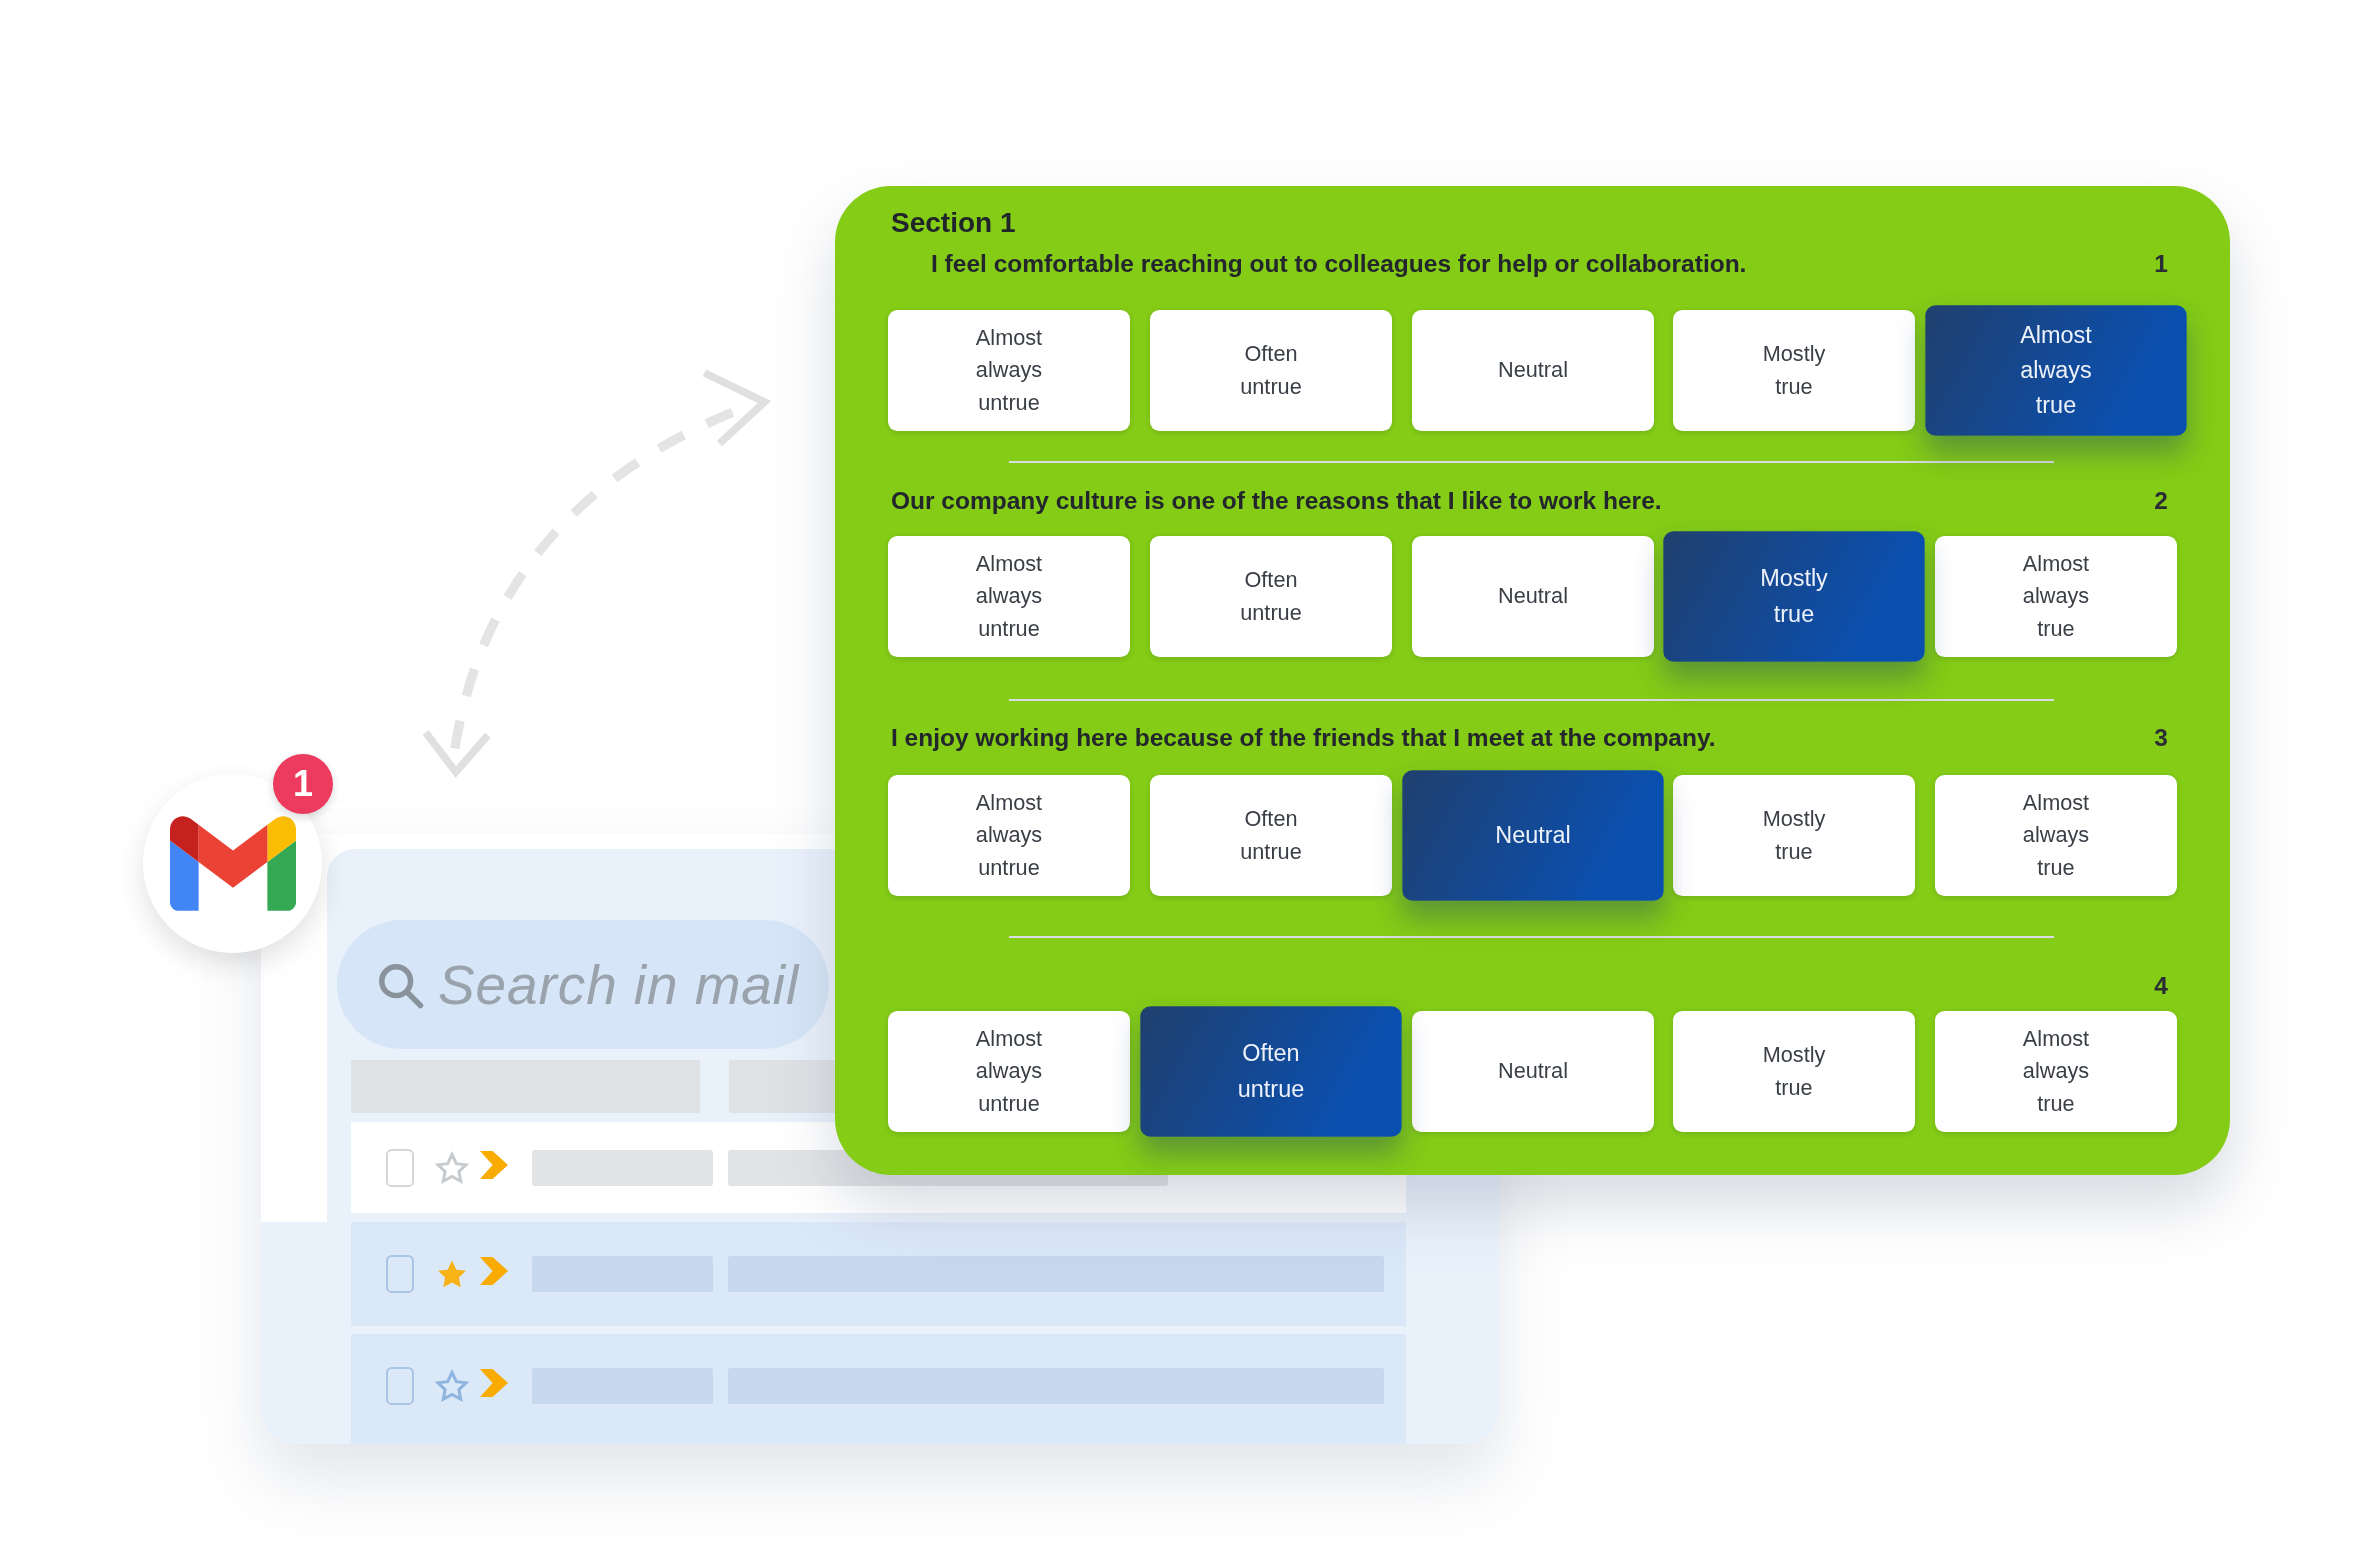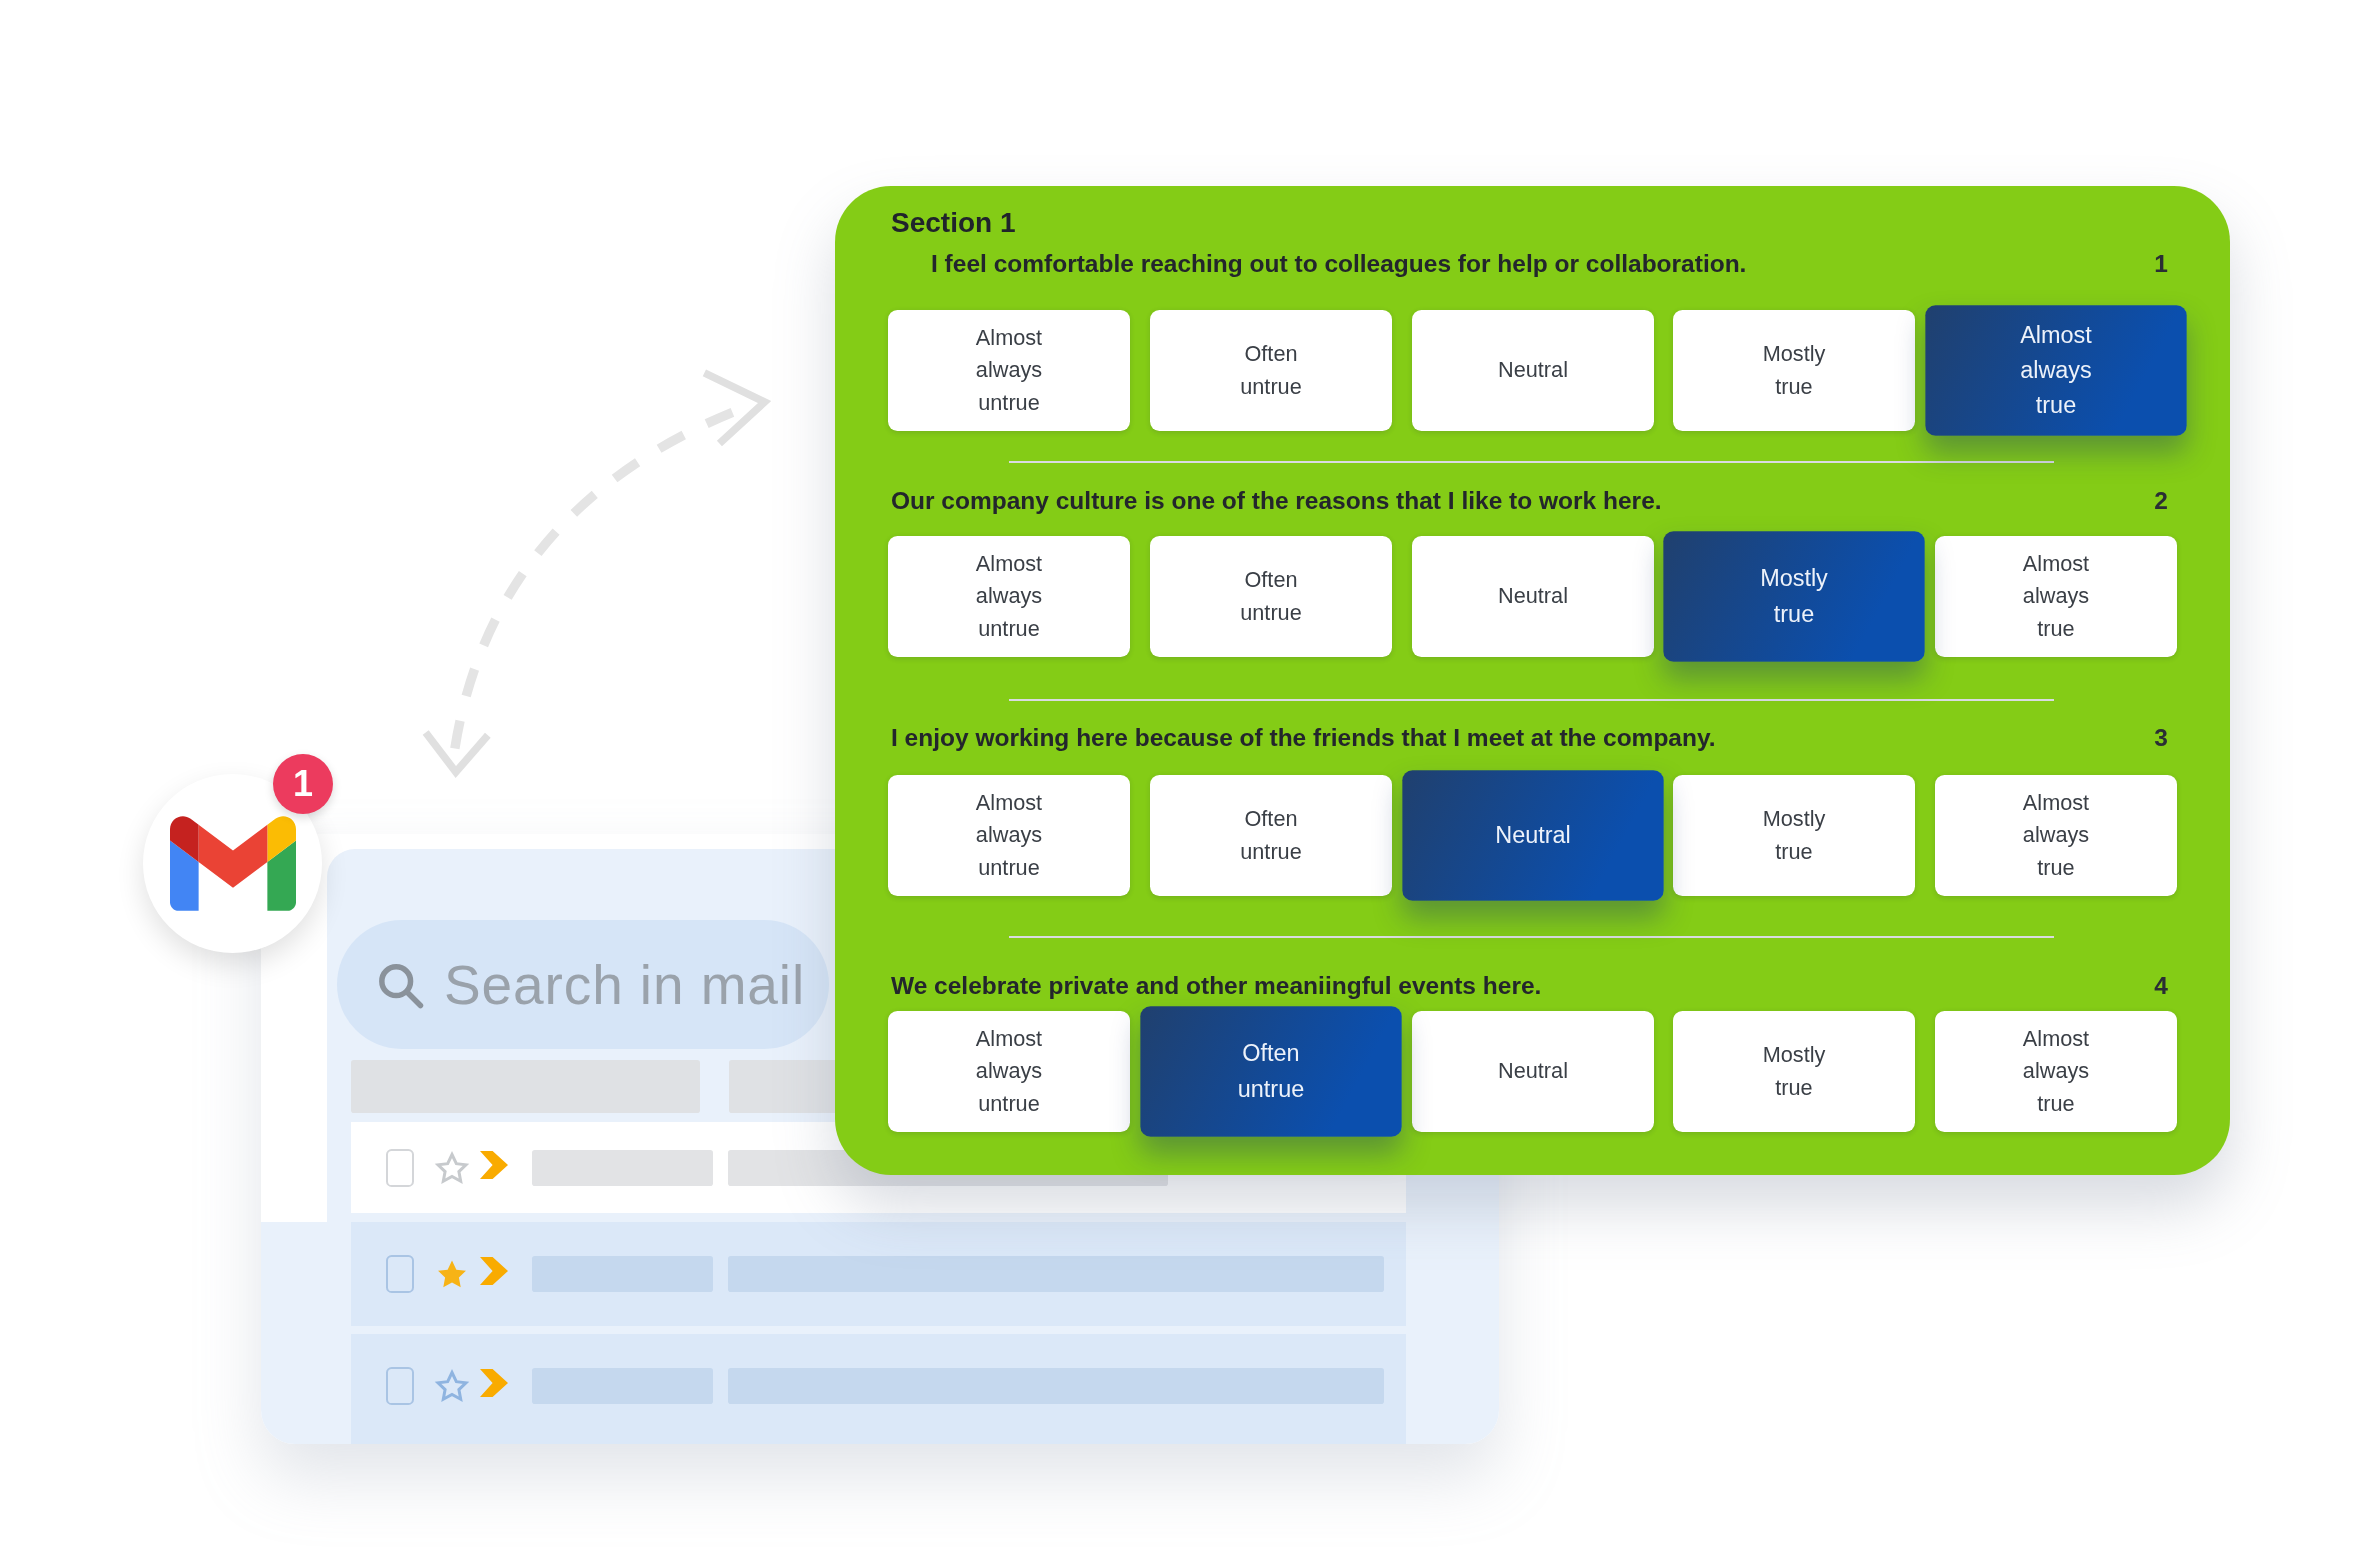--- a/index.html
+++ b/index.html
@@ -26,21 +26,21 @@
     left: 66px; top: 15px; right: 0; bottom: 0;
     background: #e9f1fb; border-radius: 28px 0 0 0;
   }
   .gmail-blue-strip { left: 0; top: 388px; width: 72px; bottom: 0; background: #e9f1fb; }
   .search-pill {
     left: 76px; top: 86px; width: 492px; height: 129px;
     background: #d6e5f7; border-radius: 65px;
     display: flex; align-items: center;
   }
   .search-pill svg { margin-left: 36px; }
-  .search-text { margin-left: 18px; font-size: 55px; color: #9aa2ab; letter-spacing: 0.9px; }
+  .search-text { margin-left: 12px; font-size: 55px; color: #9aa2ab; letter-spacing: 0.9px; font-style: italic; }
   .tab-bar { top: 226px; height: 53px; background: #dfe1e4; border-radius: 2.8px; }
   .tab-bar.b1 { left: 90px; width: 349px; }
   .tab-bar.b2 { left: 468px; width: 395px; }
   .mail-row { left: 90px; width: 1055px; }
   .mail-row.r1 { top: 288px; height: 91px; background: #ffffff; }
   .mail-row.r2 { top: 388px; height: 104px; background: #dbe8f8; }
   .mail-row.r3 { top: 500px; height: 110px; background: #dbe8f8; }
   .cb { left: 35px; width: 28px; height: 38px; border-radius: 5.6px; }
   .r1 .cb { border: 2.8px solid #d4d6d9; top: 27px; }
   .r2 .cb, .r3 .cb { border: 2.8px solid #a9c4e4; top: 33px; }
@@ -222,21 +222,20 @@
 untrue</div>
     <div class="opt o2 sel">Neutral</div>
     <div class="opt o3">Mostly
 true</div>
     <div class="opt o4">Almost
 always
 true</div>
   </div>
   <div class="abs divider d2"></div>
 
-  <div class="abs q-text q3t">We celebrate private and other meaniingful events here.</div>
   <div class="abs q-num q3t">4</div>
   <div class="abs opt-row r-q3">
     <div class="opt o0">Almost
 always
 untrue</div>
     <div class="opt o1 sel">Often
 untrue</div>
     <div class="opt o2">Neutral</div>
     <div class="opt o3">Mostly
 true</div>

